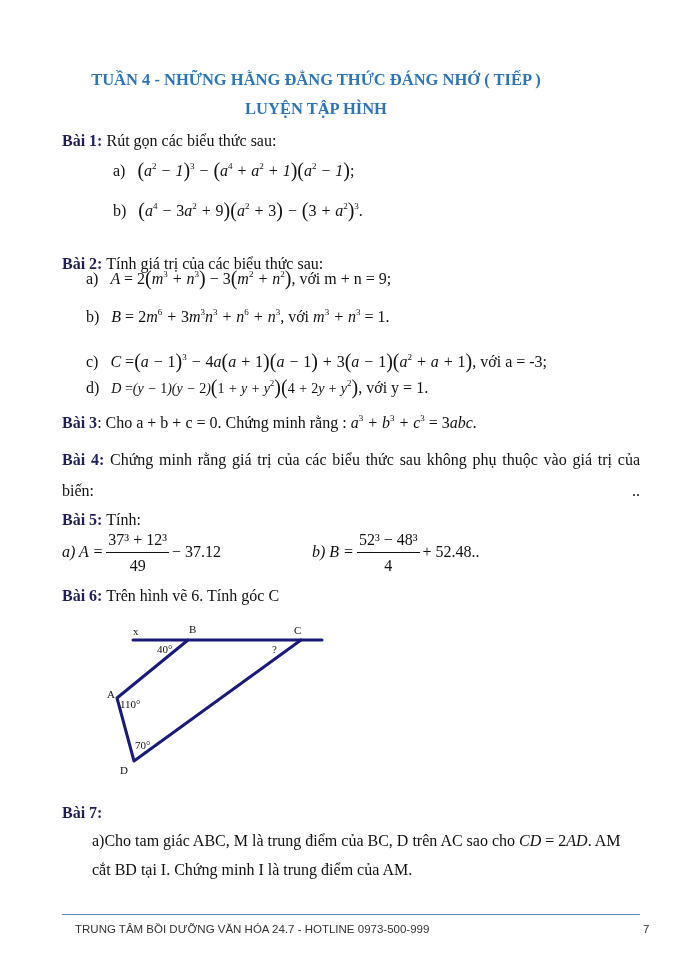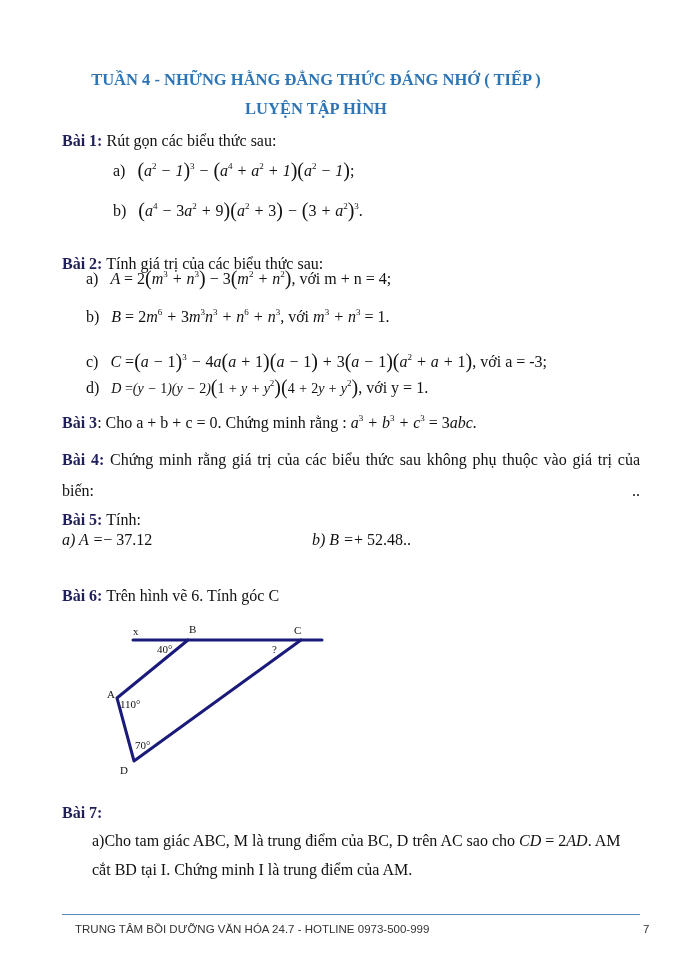--- a/index.html
+++ b/index.html
@@ -37,21 +37,21 @@
 <div class="abs txt" style="left:113px; top:201px;">
   <span>b)</span>&nbsp;&nbsp;
   <span class="m"><span class="big">(</span>a<sup>4</sup> − <span class="up">3</span>a<sup>2</sup> + <span class="up">9</span><span class="big">)</span><span class="big">(</span>a<sup>2</sup> + <span class="up">3</span><span class="big">)</span> − <span class="big">(</span><span class="up">3</span> + a<sup>2</sup><span class="big">)</span><sup>3</sup><span class="up">.</span></span>
 </div>
 
 <div class="abs txt" style="left:62px; top:236px;margin-top:18px;">
   <span class="lbl">Bài 2:</span><span> Tính giá trị của các biểu thức sau:</span>
 </div>
 <div class="abs txt" style="left:86px; top:269px;">
   <span>a)</span>&nbsp;&nbsp;
-  <span class="m">A <span class="up">= 2</span><span class="big">(</span>m<sup>3</sup> + n<sup>3</sup><span class="big">)</span> <span class="up">− 3</span><span class="big">(</span>m<sup>2</sup> + n<sup>2</sup><span class="big">)</span></span><span>, với m + n = 4;</span>
+  <span class="m">A <span class="up">= 2</span><span class="big">(</span>m<sup>3</sup> + n<sup>3</sup><span class="big">)</span> <span class="up">− 3</span><span class="big">(</span>m<sup>2</sup> + n<sup>2</sup><span class="big">)</span></span><span>, với m + n = 9;</span>
 </div>
 <div class="abs txt" style="left:86px; top:307px;">
   <span>b)</span>&nbsp;&nbsp;
   <span class="m">B <span class="up">= 2</span>m<sup>6</sup> + <span class="up">3</span>m<sup>3</sup>n<sup>3</sup> + n<sup>6</sup> + n<sup>3</sup></span><span>, với </span><span class="m">m<sup>3</sup> + n<sup>3</sup> <span class="up">= 1.</span></span>
 </div>
 <div class="abs txt" style="left:86px; top:352px;">
   <span>c)</span>&nbsp;&nbsp;
   <span class="m">C <span class="up">=</span><span class="big">(</span>a − <span class="up">1</span><span class="big">)</span><sup>3</sup> − <span class="up">4</span>a<span class="big">(</span>a + <span class="up">1</span><span class="big">)</span><span class="big">(</span>a − <span class="up">1</span><span class="big">)</span> + <span class="up">3</span><span class="big">(</span>a − <span class="up">1</span><span class="big">)</span><span class="big">(</span>a<sup>2</sup> + a + <span class="up">1</span><span class="big">)</span></span><span>, với a = -3;</span>
 </div>
 <div class="abs txt" style="left:86px; top:378px;">
@@ -64,24 +64,24 @@
 </div>
 
 <div class="abs txt" style="left:62px; top:444px; width:578px; white-space:normal; line-height:31px;">
   <div class="justify"><span class="lbl">Bài 4:</span><span> Chứng minh rằng giá trị của các biểu thức sau không phụ thuộc vào giá trị của biến: ..</span></div>
 </div>
 
 <div class="abs txt" style="left:62px; top:510px;">
   <span class="lbl">Bài 5:</span><span> Tính:</span>
 </div>
 <div class="abs txt" style="left:62px; top:530px;">
-  <span class="m">a) A =</span><span>− 37.12</span>
+  <span class="m">a) A =</span><span class="frac"><span class="num">37³ + 12³</span><span class="den">49</span></span><span>− 37.12</span>
 </div>
 <div class="abs txt" style="left:312px; top:530px;">
-  <span class="m">b) B =</span><span>+ 52.48..</span>
+  <span class="m">b) B =</span><span class="frac"><span class="num">52³ − 48³</span><span class="den">4</span></span><span>+ 52.48..</span>
 </div>
 
 <div class="abs txt" style="left:62px; top:586px;">
   <span class="lbl">Bài 6:</span><span> Trên hình vẽ 6. Tính góc C</span>
 </div>
 
 <svg class="abs" style="left:0; top:0;" width="700" height="960">
   <g stroke="#1A1A7A" stroke-width="3" fill="none" stroke-linejoin="round" stroke-linecap="round">
     <line x1="133" y1="640" x2="322" y2="640"></line>
     <polyline points="188,640 117,698 134,761 301,640"></polyline>

